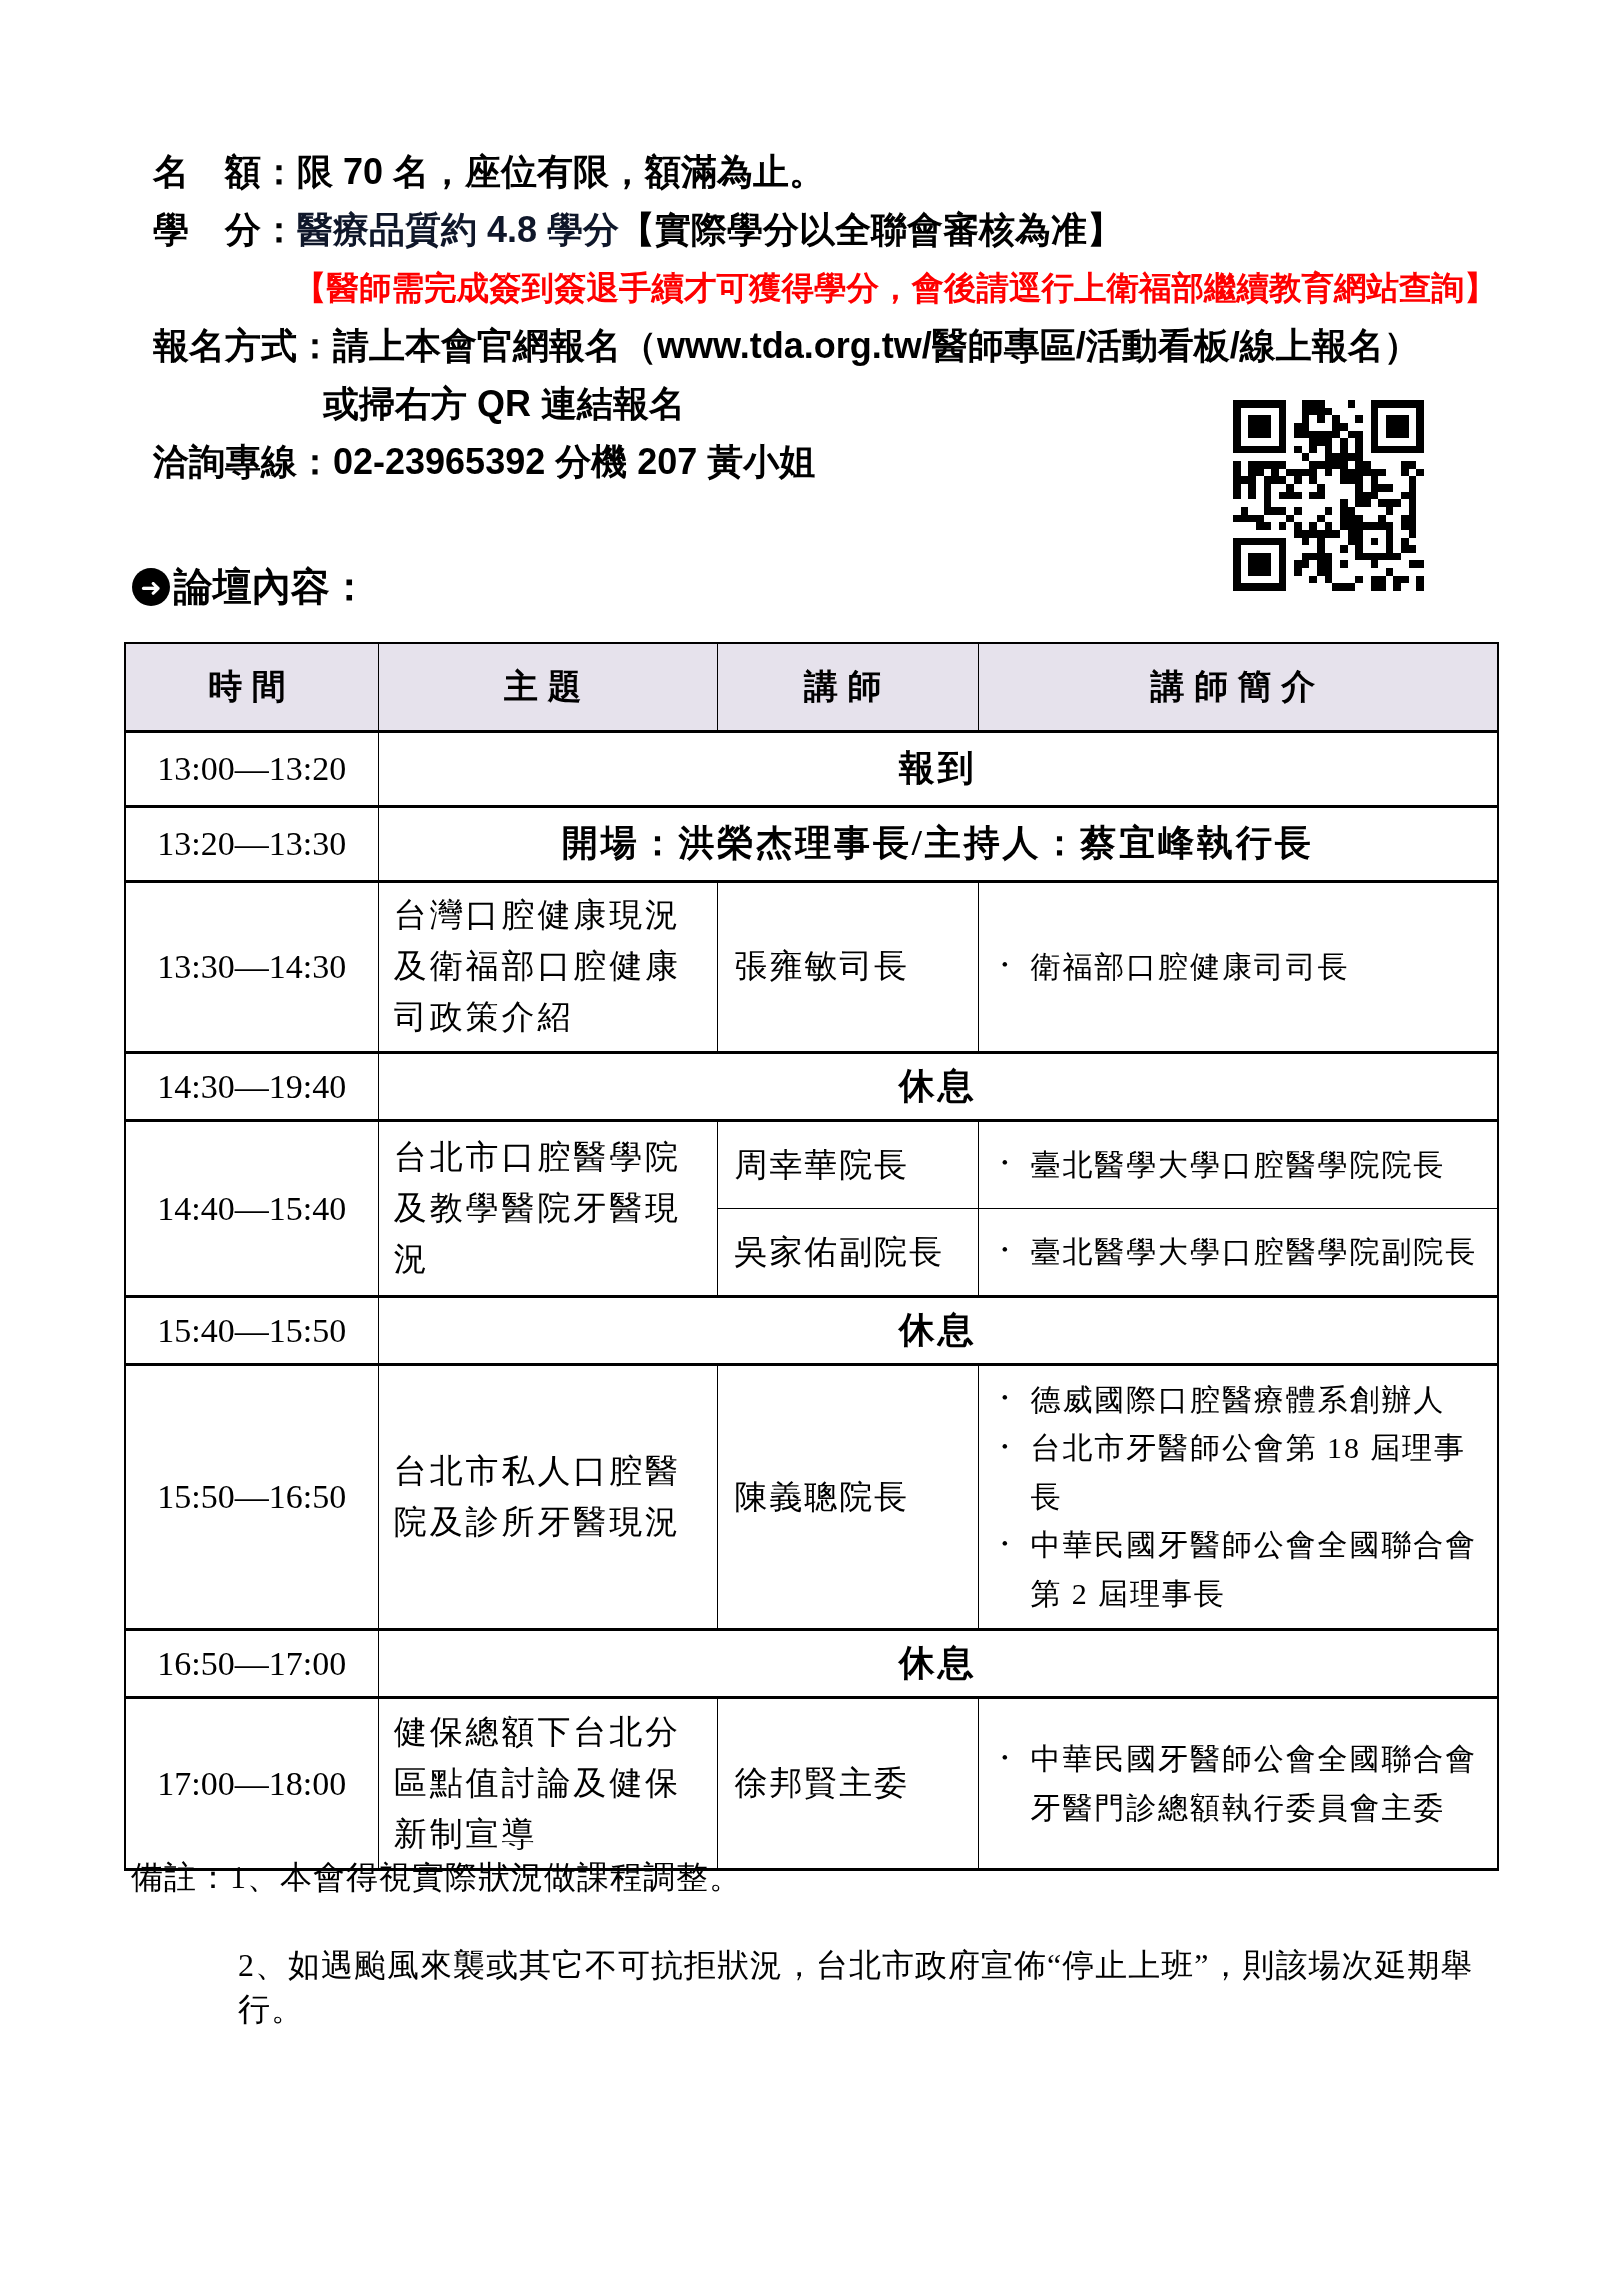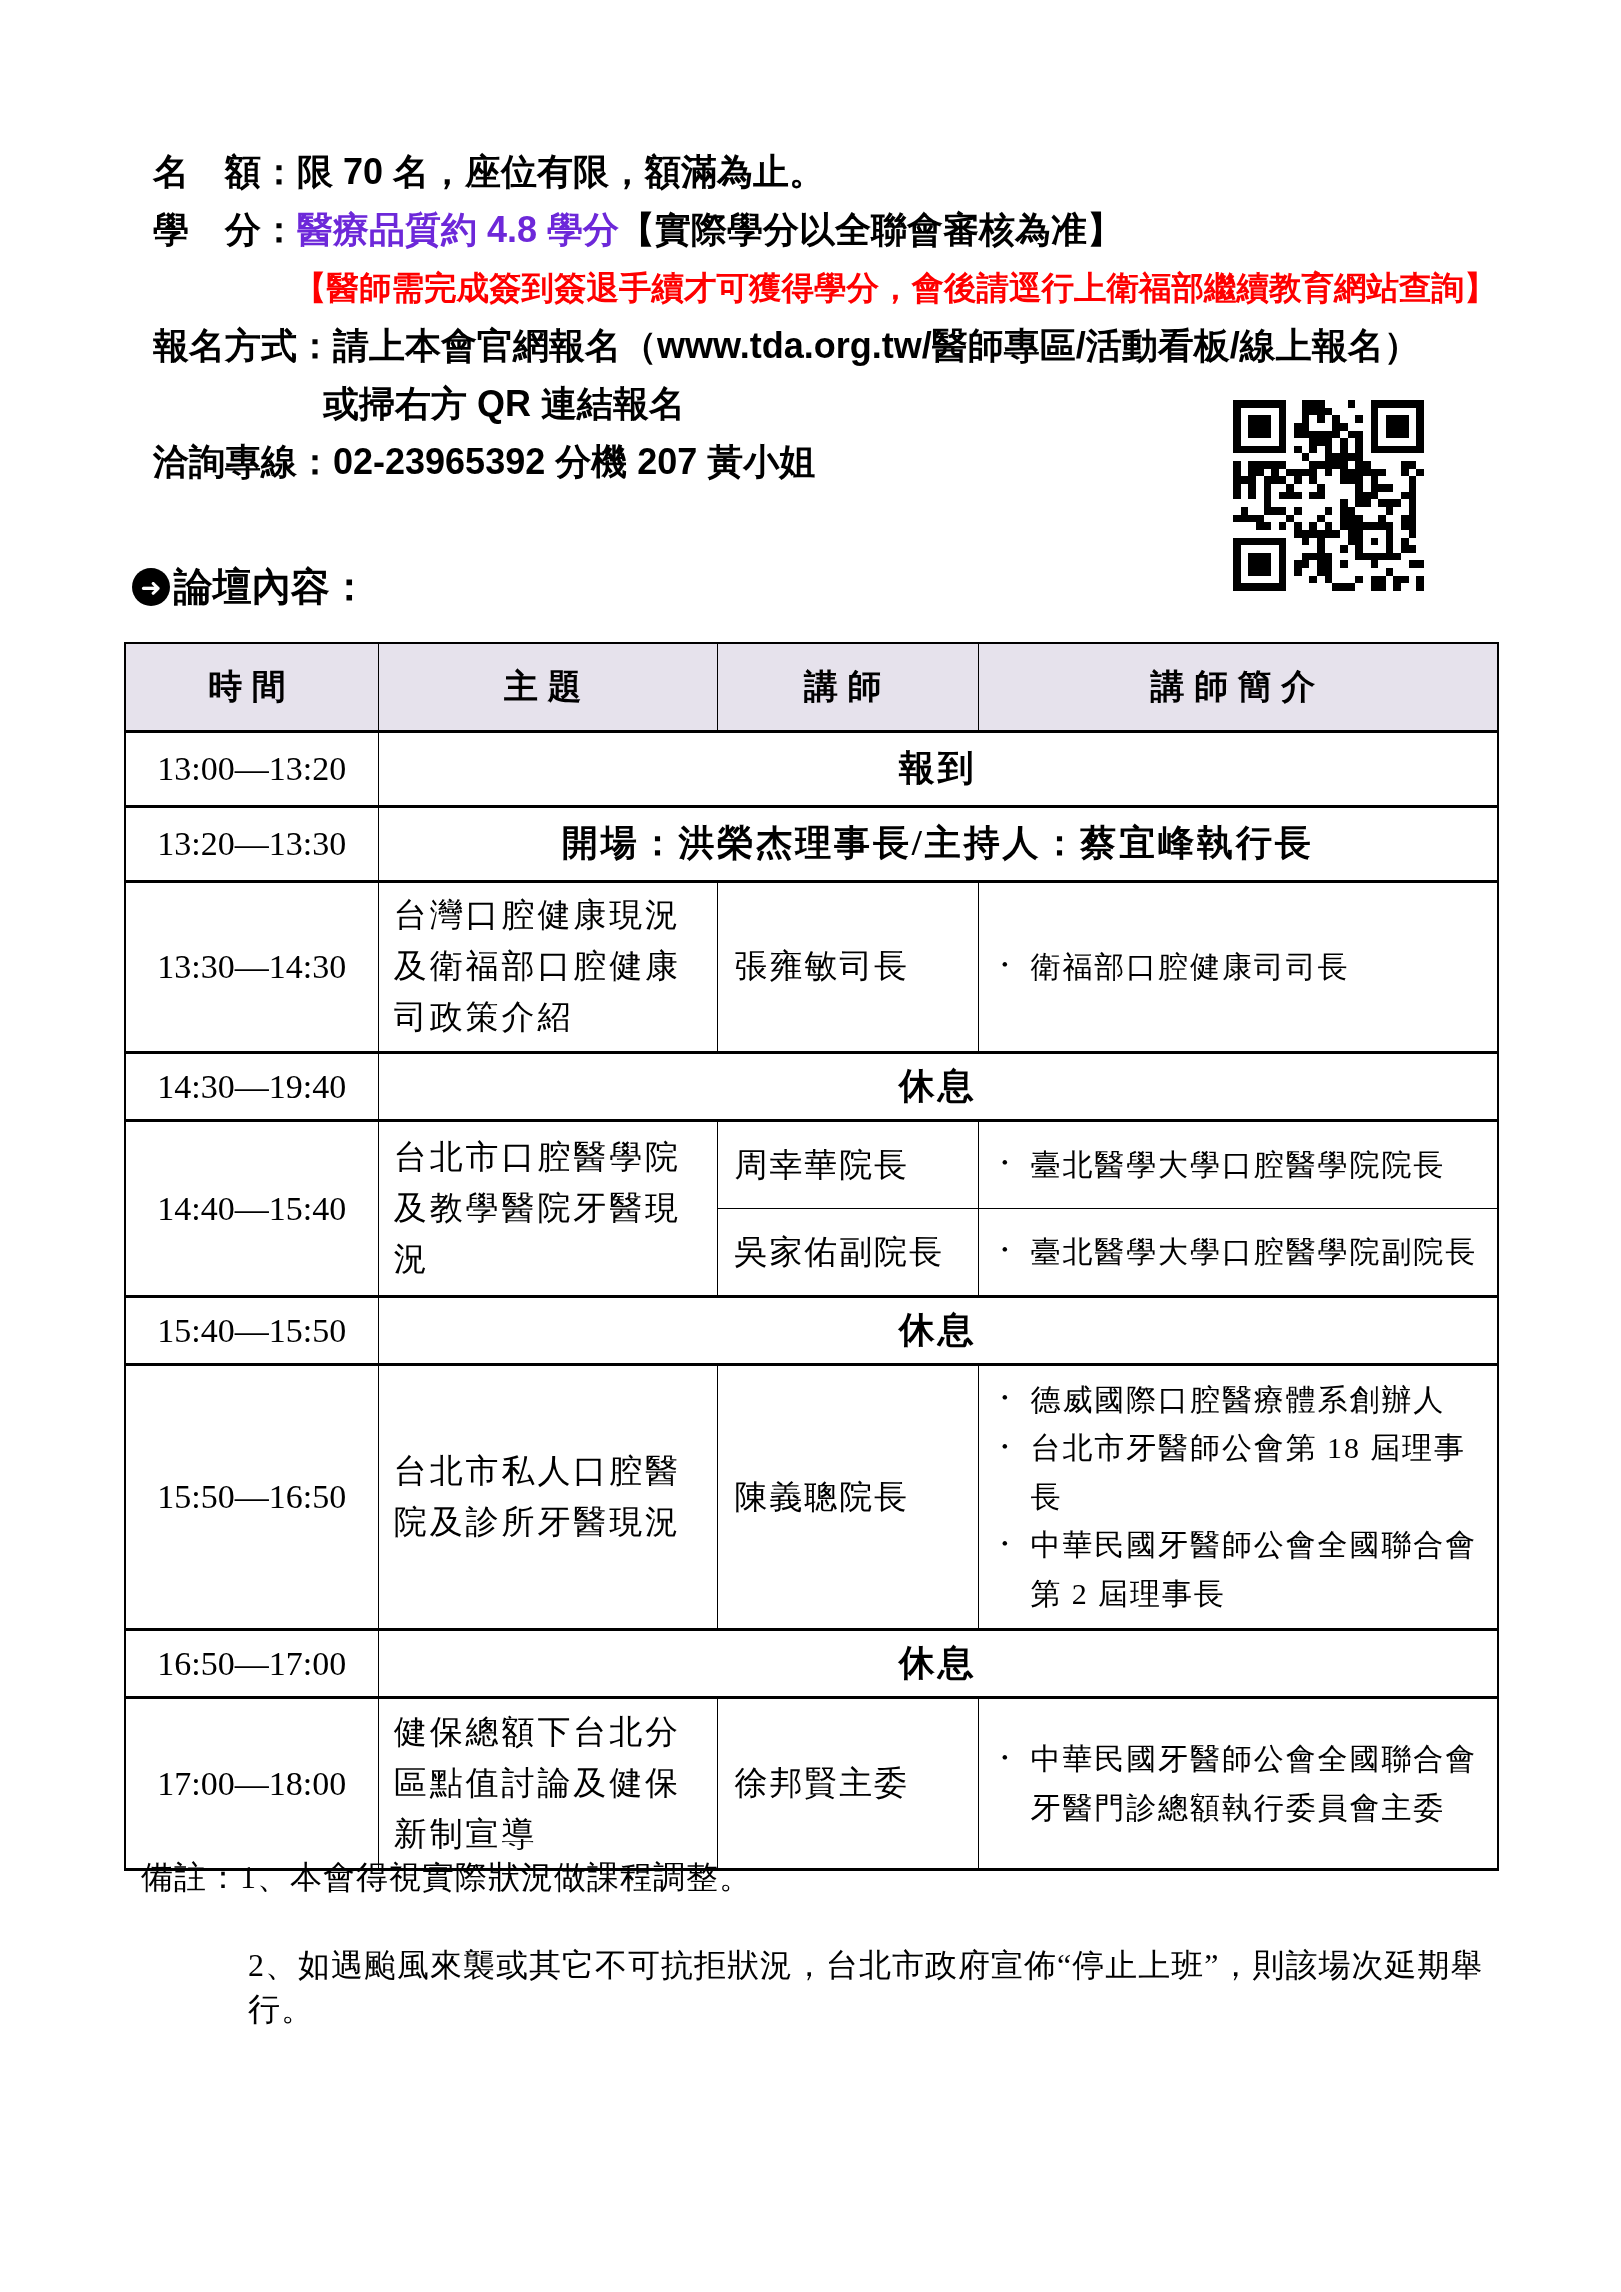--- a/index.html
+++ b/index.html
@@ -21,21 +21,21 @@
     top: 143px;
     width: 1357px;
     font-weight: bold;
   }
   .info-line {
     font-size: 36px;
     line-height: 58px;
     white-space: nowrap;
   }
   .info-line .label { letter-spacing: 0; }
-  .credit-highlight { color: #6d28d9; }
+  .credit-highlight { color: #0f172a; }
   .warning-line {
     color: #FF0000;
     font-size: 32.5px;
     padding-left: 141px;
   }
   .indent-line { padding-left: 170px; }
 
   
   .qr-box {
     position: absolute;
@@ -129,21 +129,21 @@
     letter-spacing: 1.9px;
     padding: 9.6px 11.5px 9.6px 23px;
   }
   .bullet-row { display: flex; align-items: flex-start; line-height: 1.62; }
   .bullet-dot { width: 29px; flex: none; font-size: 19px; padding-top: 7.6px; }
   .bullet-text { flex: 1; }
 
   
   .notes {
     position: absolute;
-    left: 141px;
+    left: 131px;
     top: 1856px;
     font-family: "Liberation Serif", "DejaVu Serif", serif;
     font-size: 32px;
     letter-spacing: 1px;
     width: 1367px;
   }
   .notes .note-line2 { padding-left: 107px; margin-top: 44px; }
 </style>
 </head>
 <body>

